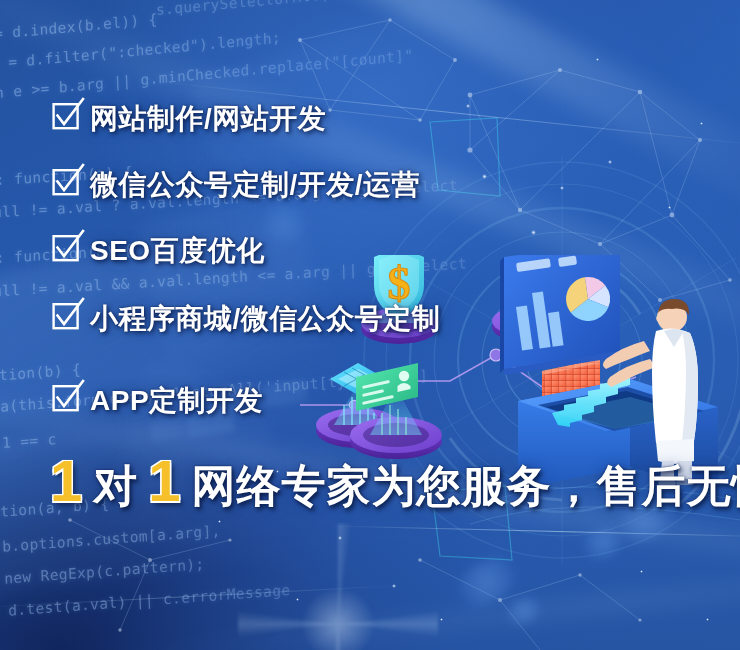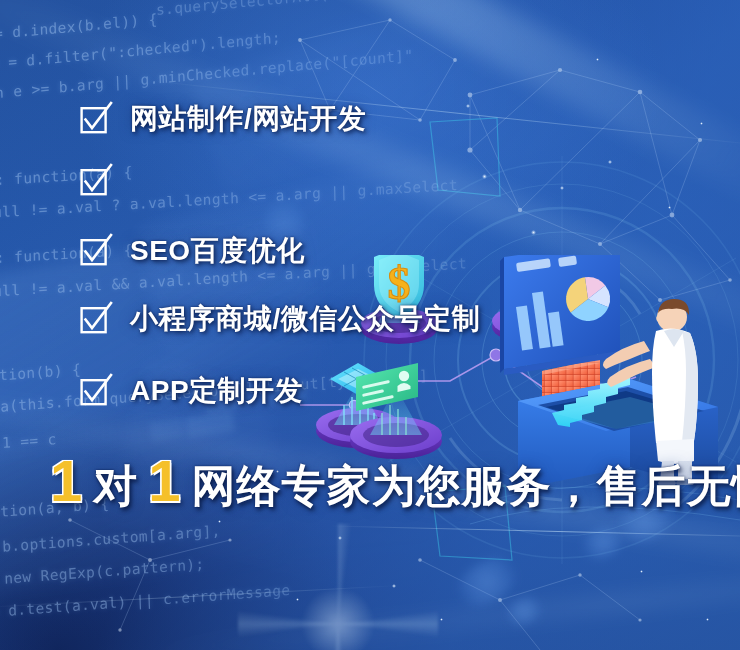--- a/index.html
+++ b/index.html
@@ -121,23 +121,22 @@
 
   
   .checklist {
     position:absolute;
     left:52px; top:100px;
     width:660px;
     z-index:40;
   }
   .ck-row {
     position:absolute;
-    display:flex; align-items:center;
-    gap:20px;
-    margin-left:28px;
+    display:flex; 
+    gap:8px;
   }
   .ck-box {
     position:relative;
     width:30px; height:30px;
     flex:0 0 30px;
   }
   .ck-label {
     font-size:28px;
     font-weight:bold;
     color:#ffffff;
@@ -630,20 +629,21 @@
       <span class="ck-label">网站制作/网站开发</span>
     </div>
 
     <div class="ck-row" style="top:66px; left:0px;">
       <span class="ck-box">
         <svg width="30" height="30" viewBox="0 0 30 30" overflow="visible">
           <rect x="1.6" y="4.2" width="24" height="24" fill="none" stroke="#ffffff" stroke-width="2.4"></rect>
           <path d="M5.5 15.5 L12 24 L31 -1" fill="none" stroke="#ffffff" stroke-width="2.6" stroke-linecap="square"></path>
         </svg>
       </span>
+      <span class="ck-label">微信公众号定制/开发/运营</span>
     </div>
 
     <div class="ck-row" style="top:132px; left:0px;">
       <span class="ck-box">
         <svg width="30" height="30" viewBox="0 0 30 30" overflow="visible">
           <rect x="1.6" y="4.2" width="24" height="24" fill="none" stroke="#ffffff" stroke-width="2.4"></rect>
           <path d="M5.5 15.5 L12 24 L31 -1" fill="none" stroke="#ffffff" stroke-width="2.6" stroke-linecap="square"></path>
         </svg>
       </span>
       <span class="ck-label">SEO百度优化</span>
@@ -652,21 +652,21 @@
     <div class="ck-row" style="top:200px; left:0px;">
       <span class="ck-box">
         <svg width="30" height="30" viewBox="0 0 30 30" overflow="visible">
           <rect x="1.6" y="4.2" width="24" height="24" fill="none" stroke="#ffffff" stroke-width="2.4"></rect>
           <path d="M5.5 15.5 L12 24 L31 -1" fill="none" stroke="#ffffff" stroke-width="2.6" stroke-linecap="square"></path>
         </svg>
       </span>
       <span class="ck-label">小程序商城/微信公众号定制</span>
     </div>
 
-    <div class="ck-row" style="top:272px; left:0px;">
+    <div class="ck-row" style="top:282px; left:0px;">
       <span class="ck-box">
         <svg width="30" height="30" viewBox="0 0 30 30" overflow="visible">
           <rect x="1.6" y="4.2" width="24" height="24" fill="none" stroke="#ffffff" stroke-width="2.4"></rect>
           <path d="M5.5 15.5 L12 24 L31 -1" fill="none" stroke="#ffffff" stroke-width="2.6" stroke-linecap="square"></path>
         </svg>
       </span>
       <span class="ck-label">APP定制开发</span>
     </div>
   </div>
 

